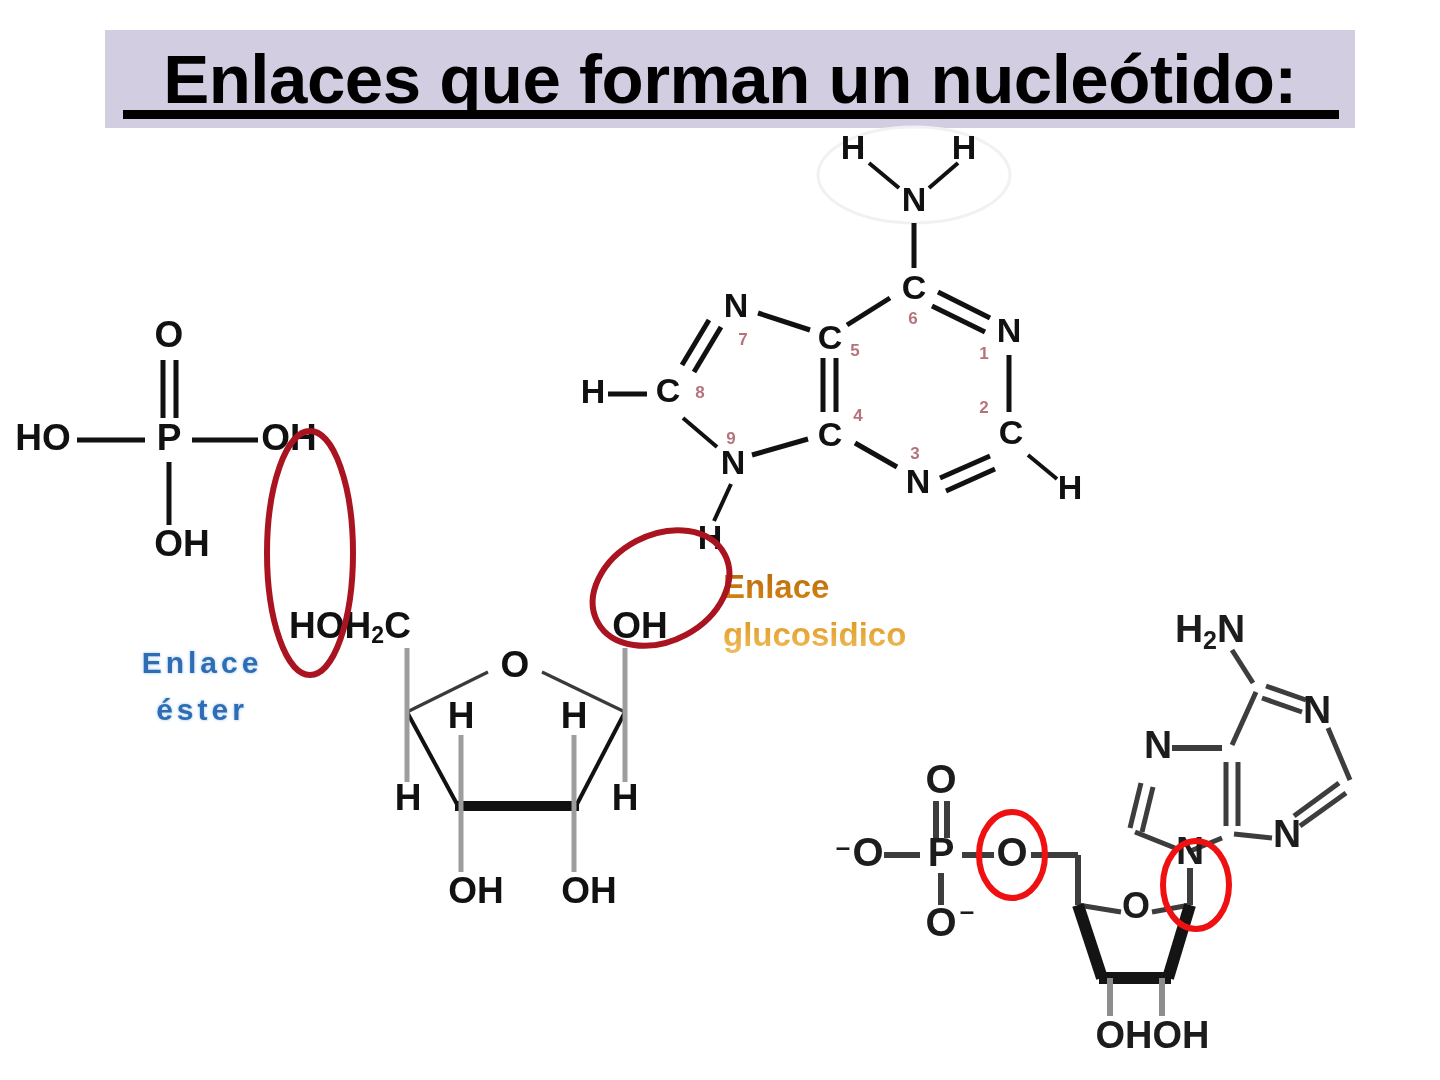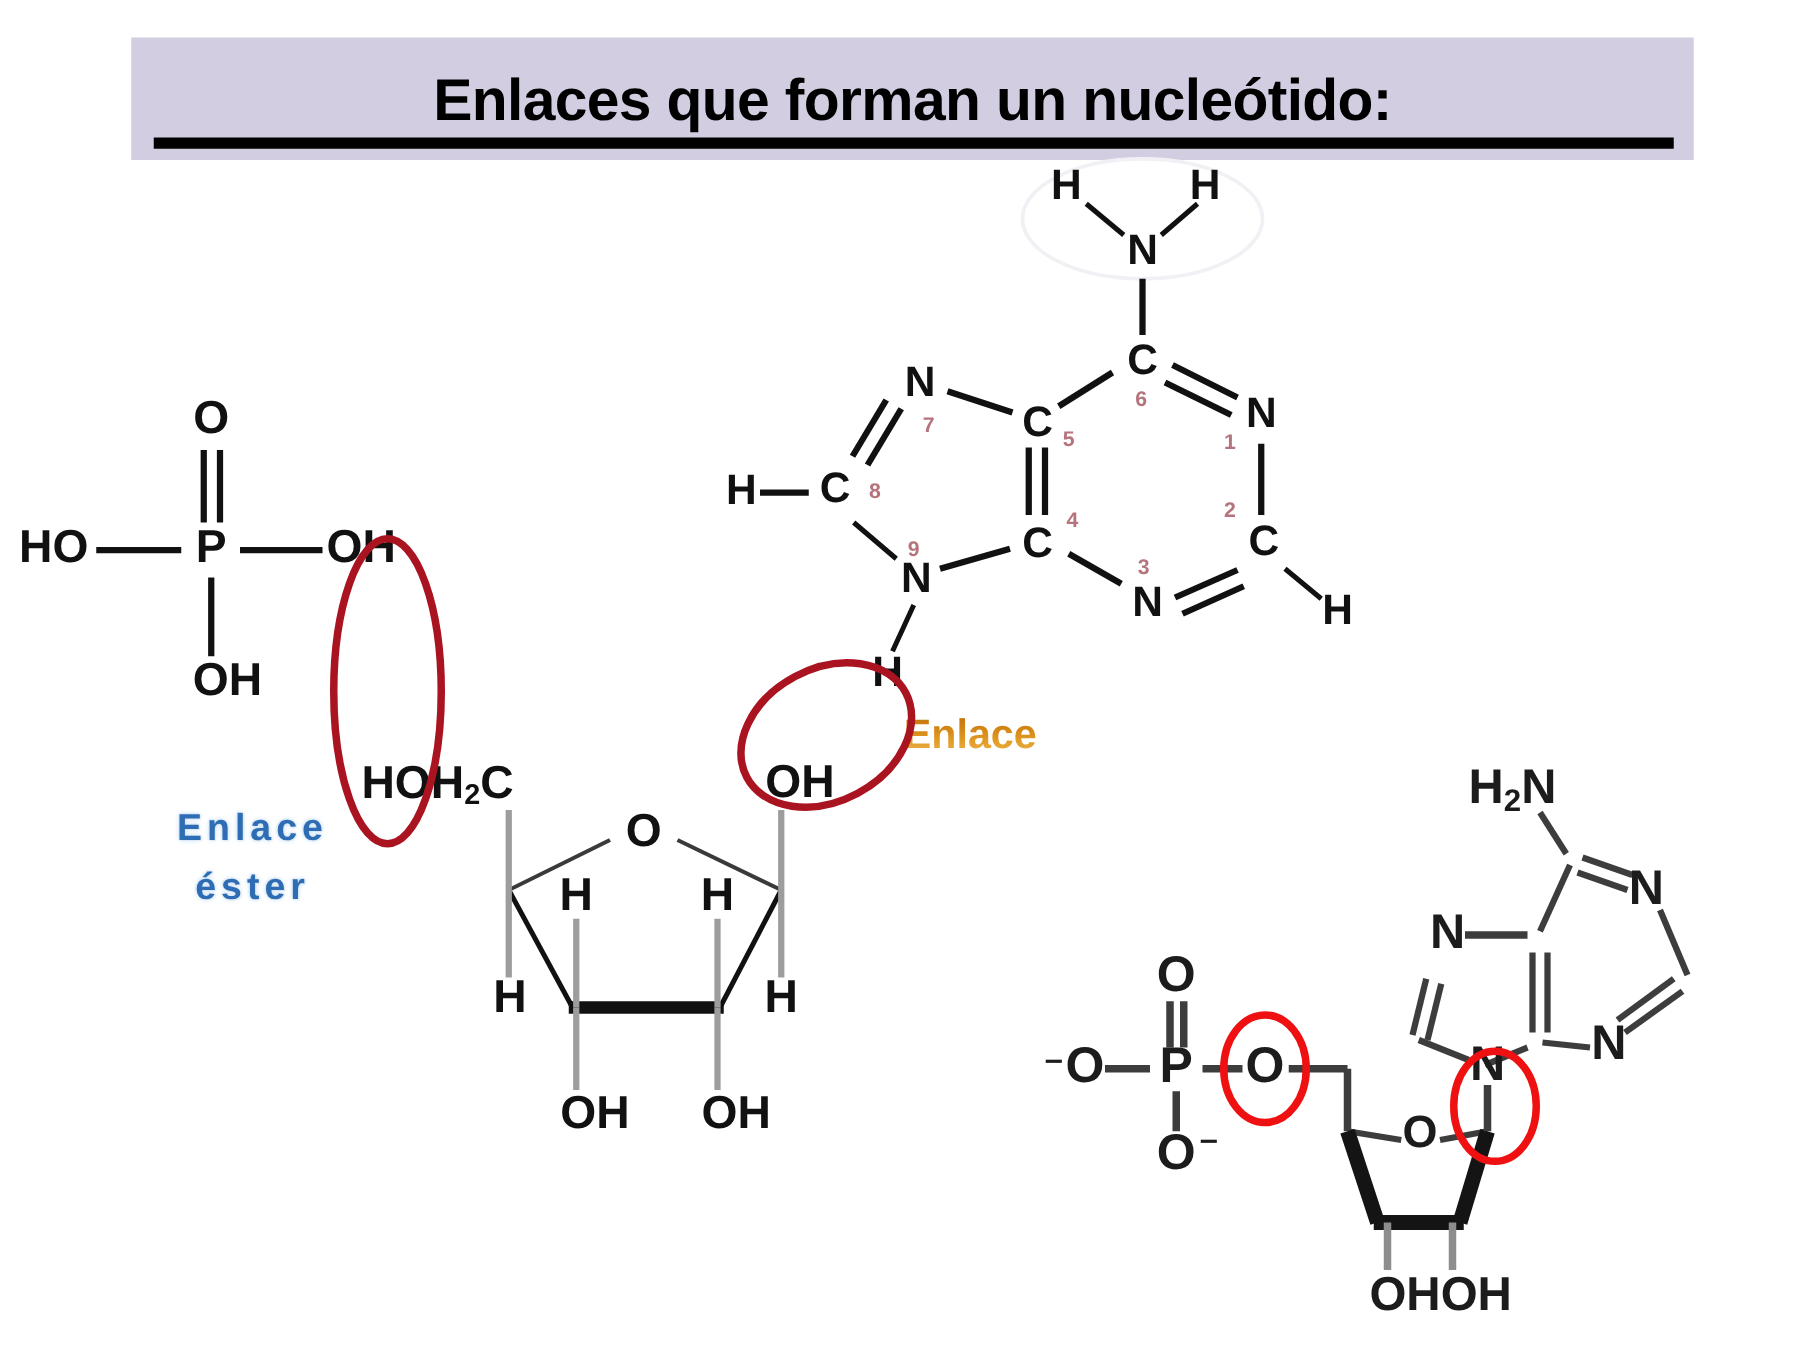--- a/index.html
+++ b/index.html
@@ -14,21 +14,21 @@
   #title-band{
     position:absolute;
     left:105px; top:30px;
     width:1250px; height:98px;
     background:#d3cde1;
   }
   #title-text{
     position:absolute;
     left:0; top:0; width:100%; height:100%;
     display:flex; align-items:center; justify-content:center;
-    font-size:47px;
+    font-size:69px;
     font-weight:bold;
     color:#000000;
     letter-spacing:-0.5px;
     white-space:nowrap;
     font-family:"Liberation Sans", sans-serif;
   }
   #title-underline{
     position:absolute;
     left:18px; bottom:9px;
     width:1216px; height:9px;
@@ -115,20 +115,21 @@
   <div id="title-underline"></div>
 </div>
 
 <div class="label-ester">
   <span>Enlace</span><br>
   <span>éster</span>
 </div>
 
 <div class="label-glucosidico">
   <span>Enlace</span><br>
+  <span>glucosidico</span>
 </div>
 
 <svg id="scene" viewBox="0 0 1440 1080">
 
   <g>
 
     <line class="bond" x1="163" y1="360" x2="163" y2="418"></line>
     <line class="bond" x1="176" y1="360" x2="176" y2="418"></line>
 
     <line class="bond" x1="77" y1="440" x2="145" y2="440"></line>

